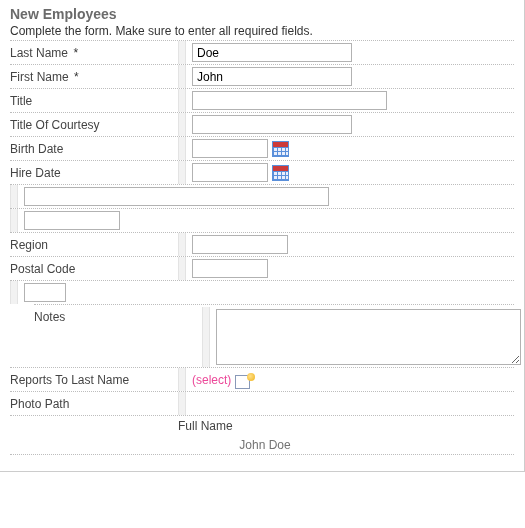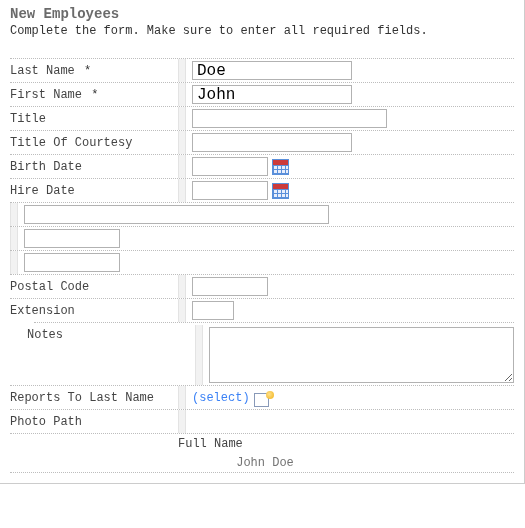--- a/index.html
+++ b/index.html
@@ -6,41 +6,39 @@
   body {
     font-family: Tahoma, Verdana, Arial, sans-serif;
     font-size: 12px;
     color: #333;
     background: #fff;
     width: 525px;
   }
   .panel {
     border: 1px solid #ccc;
     border-width: 0 1px 1px 0;
-    padding: 6px 10px 10px 10px;
-    font-family: Liberation Mono, monospace;
+    padding: 6px 10px 16px 10px;
   }
   .panel-title {
     font-size: 14px;
     font-weight: bold;
     color: #6b6b6b;
     margin-bottom: 2px;
   }
   .panel-instruction {
     font-size: 12px;
     color: #333;
-    margin-bottom: 20px;
+    margin-bottom: 2px;
   }
   .form-row {
     display: flex;
     align-items: center;
     border-top: 1px dotted #bdbdbd;
     min-height: 24px;
     font-size: 12px;
-    justify-content: flex-end;
   }
   .form-row:last-child { border-bottom: 1px dotted #bdbdbd; flex-direction: column; }
   .form-row.tall { align-items: flex-start; padding-top: 2px; margin-left: 24px; }
   .label-cell {
     width: 168px;
     padding: 3px 4px 3px 0;
     color: #444;
     flex-shrink: 0;
   }
   .divider {
@@ -55,21 +53,21 @@
     flex: 1;
     padding: 2px 0 2px 6px;
     display: flex;
     align-items: center;
     gap: 4px;
   }
   .value-cell.tall-cell { align-items: flex-start; }
   .req { color: #333; margin-left: 2px; }
   input[type=text] {
     font-family: inherit;
-    font-size: 16px;
+    font-size: 12px;
     border: 1px solid #b2b2b2;
     height: 19px;
     padding: 1px 4px;
     background: #fff;
   }
   textarea {
     font-family: inherit;
     font-size: 12px;
     border: 1px solid #b2b2b2;
     padding: 2px 4px;
@@ -90,21 +88,21 @@
     background: #fff;
   }
   .calendar-ico .top { height: 5px; background: #cc3a3a; }
   .calendar-ico .grid {
     flex: 1;
     background:
       linear-gradient(#5a8fda 1px, transparent 1px) 0 0/100% 4px,
       linear-gradient(90deg,#5a8fda 1px, transparent 1px) 0 0/4px 100%,
       #e8eefc;
   }
-  .select-link { color: #3b82f6; text-decoration: none; cursor: pointer; }
+  .select-link { color: #ec4899; text-decoration: none; cursor: pointer; }
   .lookup-ico {
     width: 20px; height: 14px; position: relative; display:inline-block;
   }
   .lookup-ico::before {
     content:""; position:absolute; left:0; top:2px; width:13px; height:12px;
     background:#fff; border:1px solid #8899b8;
   }
   .lookup-ico::after {
     content:""; position:absolute; right:0; top:0; width:8px; height:8px;
     background: radial-gradient(circle at 40% 40%, #ffe08a, #f0b218);
@@ -189,38 +187,38 @@
   </div>
 
   <div class="form-row">
     <div class="divider"></div>
     <div class="value-cell">
       <input type="text" class="w-sm" value="" style="">
     </div>
   </div>
 
   <div class="form-row">
+    <div class="label-cell">Region</div>
     <div class="divider"></div>
     <div class="value-cell">
       <input type="text" class="w-sm" value="" style="">
     </div>
   </div>
 
   <div class="form-row">
     <div class="label-cell">Postal Code</div>
     <div class="divider"></div>
     <div class="value-cell">
       <input type="text" class="w-xs" value="" style="">
     </div>
   </div>
 
 
 
   <div class="form-row">
-    <div class="label-cell">Extension</div>
     <div class="divider"></div>
     <div class="value-cell">
       <input type="text" class="w-xxs" value="" style="">
     </div>
   </div>
 
   <div class="form-row tall">
     <div class="label-cell">Notes</div>
     <div class="divider"></div>
     <div class="value-cell tall-cell">

